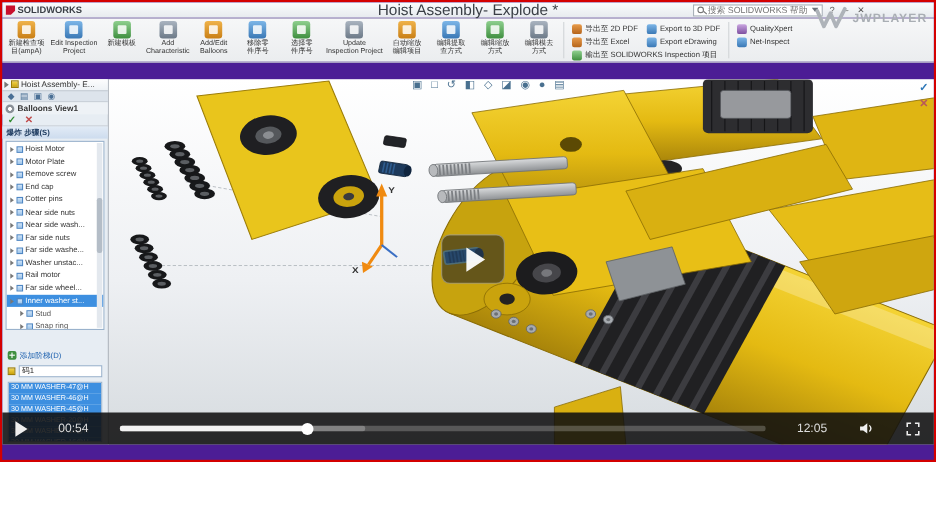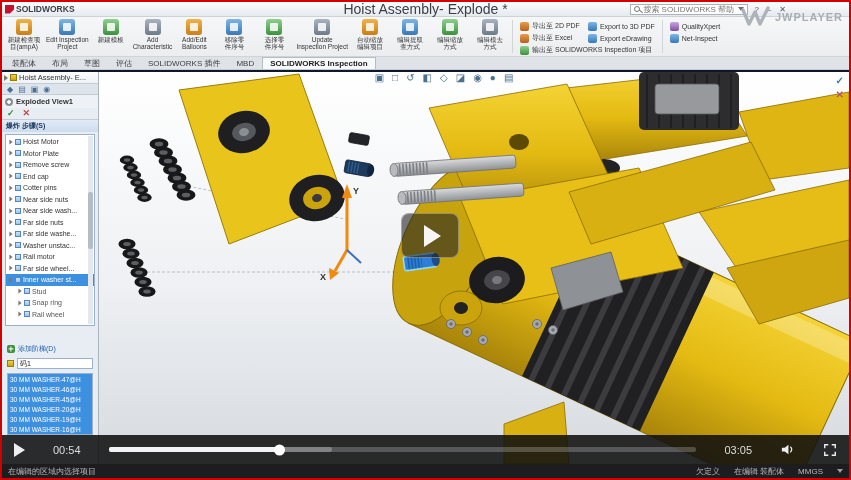--- a/index.html
+++ b/index.html
@@ -1,17 +1,17 @@
 <!DOCTYPE html>
 <html><head>
 <meta charset="utf-8">
 <style>
 *{margin:0;padding:0;box-sizing:border-box}
 body{font-family:"Liberation Sans",sans-serif;background:#fff;width:851px;height:480px}
-.frame{position:relative;width:851px;height:480px;border:2px solid #d40000;background:#0f172a;overflow:hidden}
+.frame{position:relative;width:851px;height:420px;border:2px solid #d40000;background:#4c1d95;overflow:hidden}
 
 
 .titlebar{position:relative;display:flex;align-items:center;height:15px;background:linear-gradient(#fbfcfd,#e6eaee);border-bottom:1px solid #cdd2d7;padding:0 3px;font-size:9px;color:#333;gap:1px}
 .logo{display:flex;align-items:center;gap:2px;margin-right:4px}
 .logo-mark{width:9px;height:9px;background:#c8102e;clip-path:polygon(0 0,100% 0,100% 55%,55% 100%,0 100%)}
 .logo-text{font-weight:bold;font-size:8.5px;color:#3a3f46}
 .menu-item{padding:0 4px;color:#2f3338;white-space:nowrap}
 .win-title{position:absolute;left:50%;transform:translateX(-50%);font-size:14px;color:#3a3f46;white-space:nowrap}
 .tb-right{margin-left:auto;display:flex;align-items:center;gap:4px;padding-right:58px}
 .searchbox{display:flex;align-items:center;gap:3px;width:118px;height:11px;background:#fff;border:1px solid #a9b1b9;padding:0 3px}
@@ -224,47 +224,38 @@
         <span class="xicon"></span>
         <span>QualityXpert</span>
       </div>
         <div class="xbtn">
         <span class="xicon"></span>
         <span>Net-Inspect</span>
       </div>
       </div>
   </div>
 
-  <div class="tabrow">
-      <span class="tab">装配体</span>
-      <span class="tab">布局</span>
-      <span class="tab">草图</span>
-      <span class="tab">评估</span>
-      <span class="tab">SOLIDWORKS 插件</span>
-      <span class="tab">MBD</span>
-      <span class="tab selected">SOLIDWORKS Inspection</span>
-    </div>
 
   <div class="workarea">
 
     <div class="panel">
       <div class="tree-root">
         <span class="tri"></span>
         <span class="cube-y"></span>
         <span>Hoist Assembly- E...</span>
       </div>
       <div class="pm-tabs">
         <span>◆</span>
         <span>▤</span>
         <span>▣</span>
         <span>◉</span>
       </div>
       <div class="pm-header">
         <span class="gear"></span>
-        <span>Exploded View1</span>
+        <span>Balloons View1</span>
       </div>
       <div class="pm-actions">
         <span class="pm-ok">✓</span>
         <span class="pm-cancel">✕</span>
       </div>
       <div class="pm-group-hd">
         <span>爆炸 步骤(S)</span>
       </div>
       <div class="steps-list">
         <div>
@@ -565,33 +556,24 @@
   </div>
 
   <div class="controlbar">
     <span class="cb-play"></span>
     <span class="cb-time">00:54</span>
     <div class="progress">
       <div class="buffer" style="width: 38%;"></div>
       <div class="fill" style="width: 29%;"></div>
       <div class="handle" style="left: calc(29% - 5px);"></div>
     </div>
-    <span class="cb-time">03:05</span>
+    <span class="cb-time">12:05</span>
     <svg width="15" height="15" viewBox="0 0 16 16">
       <polygon points="2,6 5,6 9,3 9,13 5,10 2,10" fill="#eee"></polygon>
       <path d="M11 5 q3 3 0 6" stroke="#eee" fill="none" stroke-width="1.3"></path>
     </svg>
     <svg width="14" height="14" viewBox="0 0 16 16">
       <path d="M2 6 V2 H6 M10 2 H14 V6 M14 10 V14 H10 M6 14 H2 V10" stroke="#eee" fill="none" stroke-width="1.6"></path>
     </svg>
   </div>
 
-  <div class="statusbar">
-    <span>在编辑的区域内选择项目</span>
-    <span class="sb-right">
-      <span>欠定义</span>
-      <span>在编辑 装配体</span>
-      <span>MMGS</span>
-      <span class="chev"></span>
-    </span>
-  </div>
 
 </div>
 
 </body></html>

